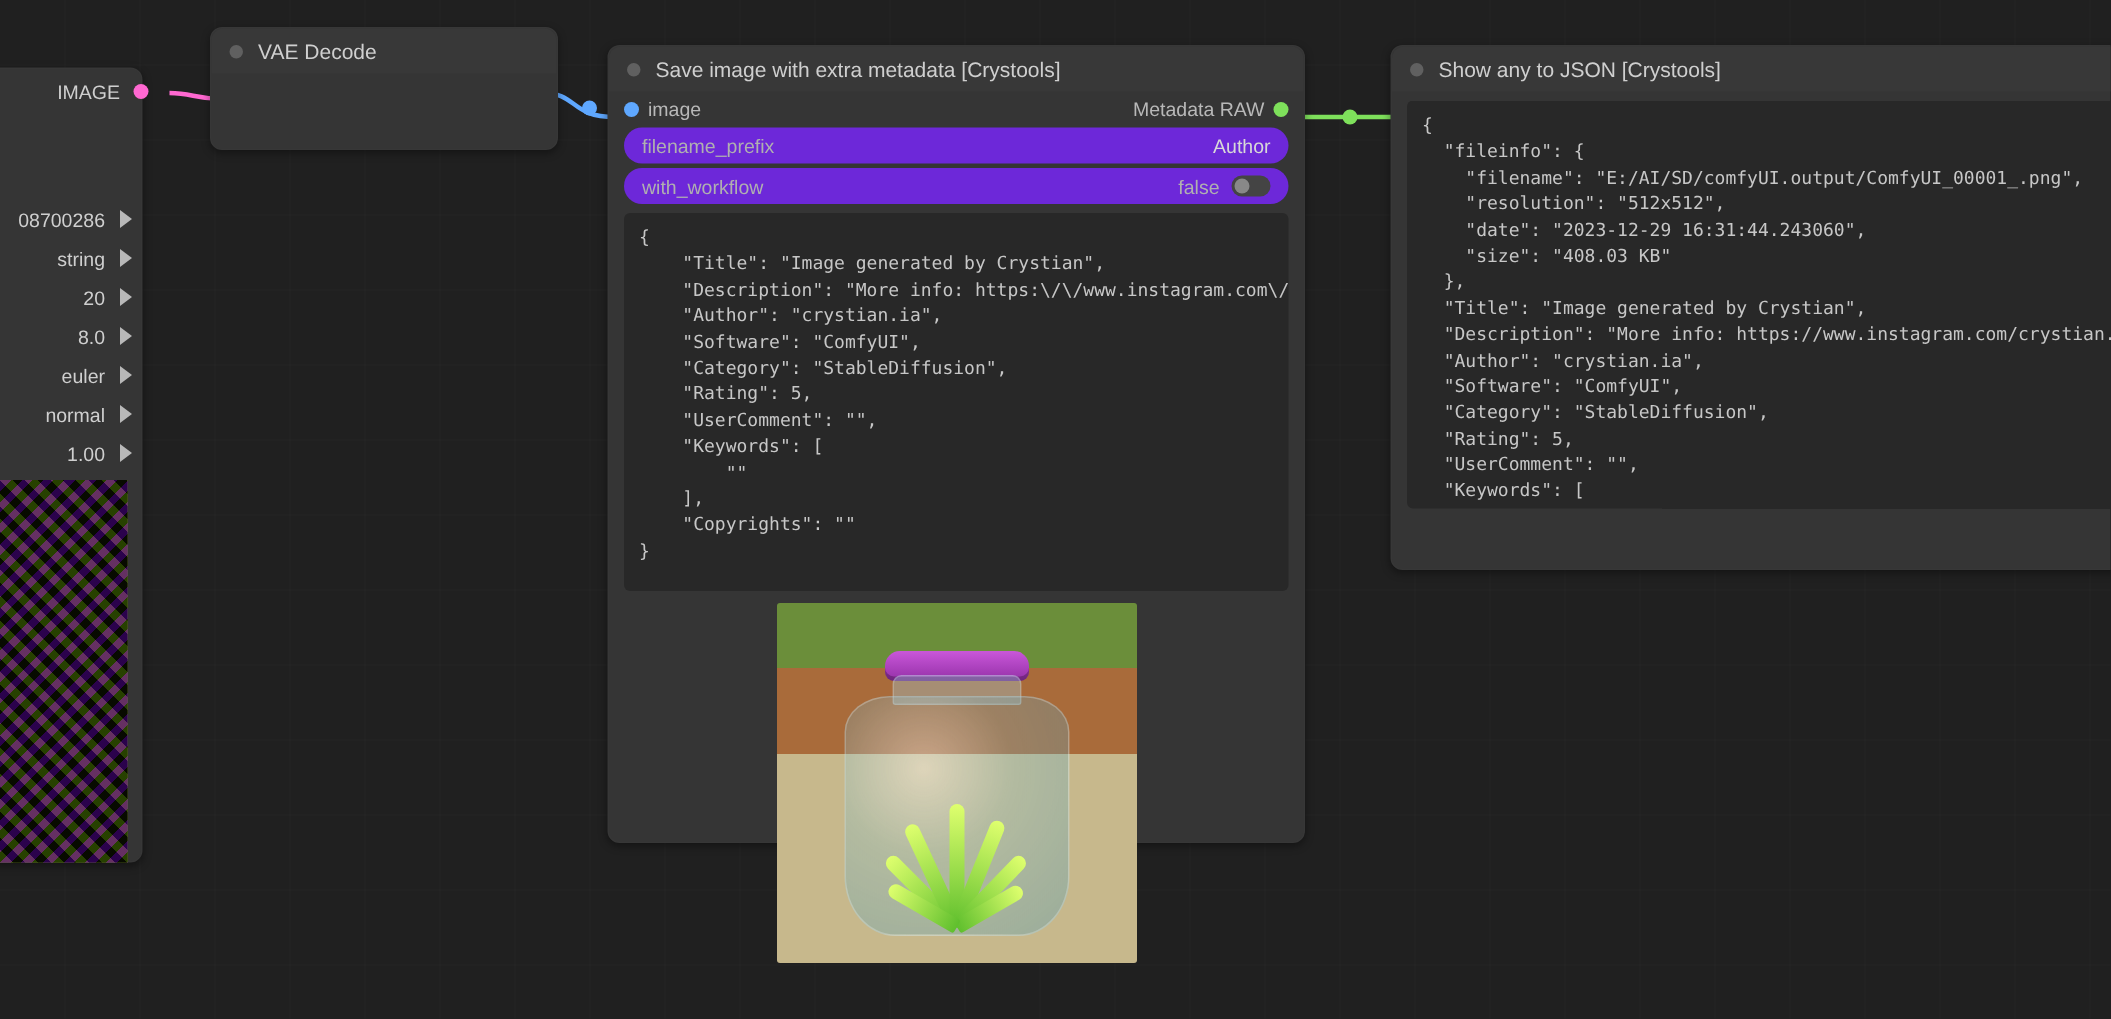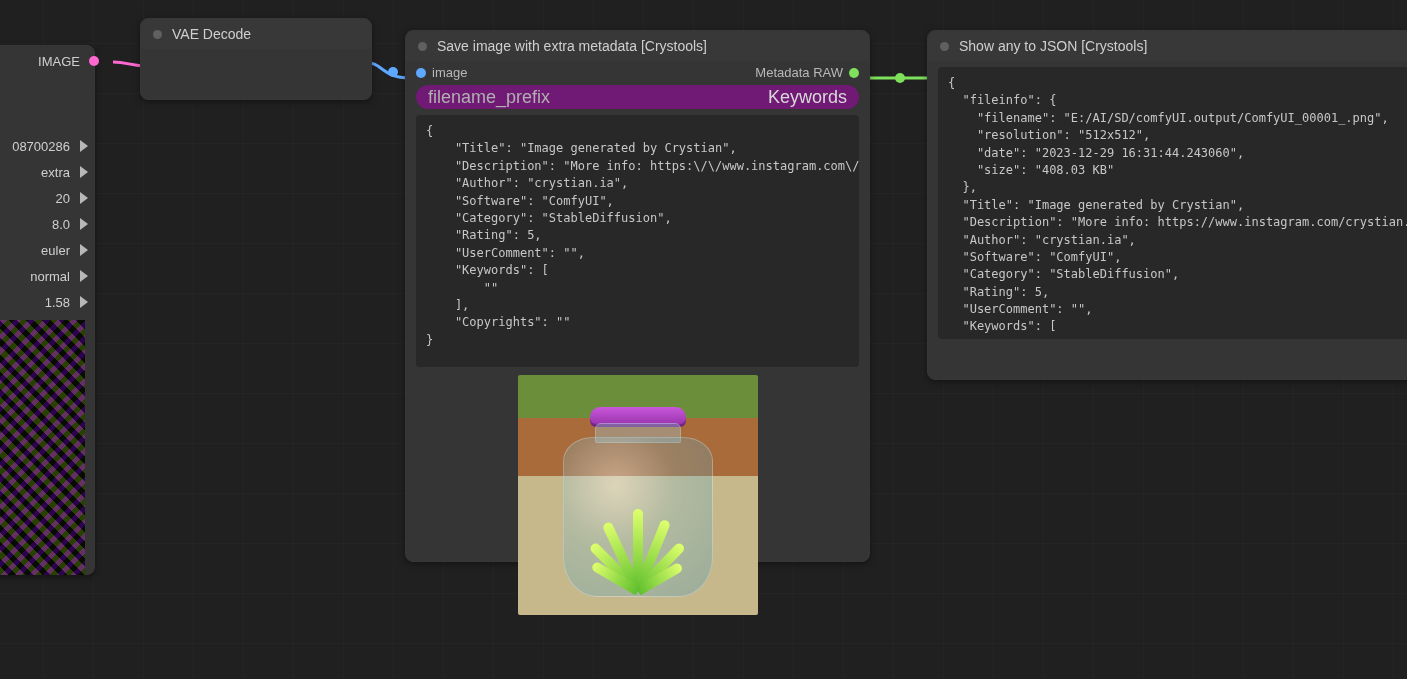--- a/index.html
+++ b/index.html
@@ -63,27 +63,27 @@
     border-radius: 50%;
     flex-shrink: 0;
   }
   .p-latent { background: #ff68d1; }
   .p-vae    { background: #ff6b6b; }
   .p-image  { background: #5fa8ff; }
   .p-meta   { background: #7ee05b; }
   .p-string { background: #7a7a7a; border: 2px solid #a0a0a0; width:6px; height:6px;}
   .widget-row {
     margin: 3px 10px;
-    background: #701a75;
+    background: #6d28d9;
     border-radius: 12px;
     height: 24px;
     display: flex;
     align-items: center;
     padding: 0 12px;
-    font-size: 18px;
+    font-size: 13px;
     color: #b0b0b0;
     justify-content: space-between;
     cursor: pointer;
   }
   .widget-row .val { color: #d8d8d8; font-weight: 500; }
   .toggle {
     width: 26px; height: 14px;
     background: #444;
     border-radius: 7px;
     position: relative;
@@ -189,41 +189,41 @@
   <div class="lt" style="padding-right:14px; position:relative;">
     <span>IMAGE</span>
     <span class="out-port-float p-latent" style="right:-5px; top:2px;"></span>
   </div>
   <div style="height:64px"></div>
   <div class="mini-row">
       <span>08700286</span>
       <span class="tri"></span>
     </div>
   <div class="mini-row">
-      <span>extra</span>
+      <span>string</span>
       <span class="tri"></span>
     </div>
   <div class="mini-row">
       <span>20</span>
       <span class="tri"></span>
     </div>
   <div class="mini-row">
       <span>8.0</span>
       <span class="tri"></span>
     </div>
   <div class="mini-row">
       <span>euler</span>
       <span class="tri"></span>
     </div>
   <div class="mini-row">
       <span>normal</span>
       <span class="tri"></span>
     </div>
   <div class="mini-row">
-      <span>1.58</span>
+      <span>1.00</span>
       <span class="tri"></span>
     </div>
 </div>
 <div class="pixels"></div>
 
 <div class="node" style="left:140px; top:18px; width:232px; height:82px;">
   <div class="node-title">
     <span class="status-dot"></span>
     <span>VAE Decode</span>
   </div>
@@ -243,21 +243,28 @@
     </div>
     <div class="out-slots">
       <div class="slot out">
           <span>Metadata RAW</span>
           <span class="port p-meta"></span>
         </div>
     </div>
   </div>
   <div class="widget-row">
     <span>filename_prefix</span>
-    <span class="val">Keywords</span>
+    <span class="val">Author</span>
+  </div>
+  <div class="widget-row">
+    <span>with_workflow</span>
+    <span style="display:flex;align-items:center;gap:8px;">
+      <span>false</span>
+      <span class="toggle"></span>
+    </span>
   </div>
   <div class="codebox" style="height:252px;">{
     "Title": "Image generated by Crystian",
     "Description": "More info: https:\/\/www.instagram.com\/crystian.ia",
     "Author": "crystian.ia",
     "Software": "ComfyUI",
     "Category": "StableDiffusion",
     "Rating": 5,
     "UserComment": "",
     "Keywords": [

